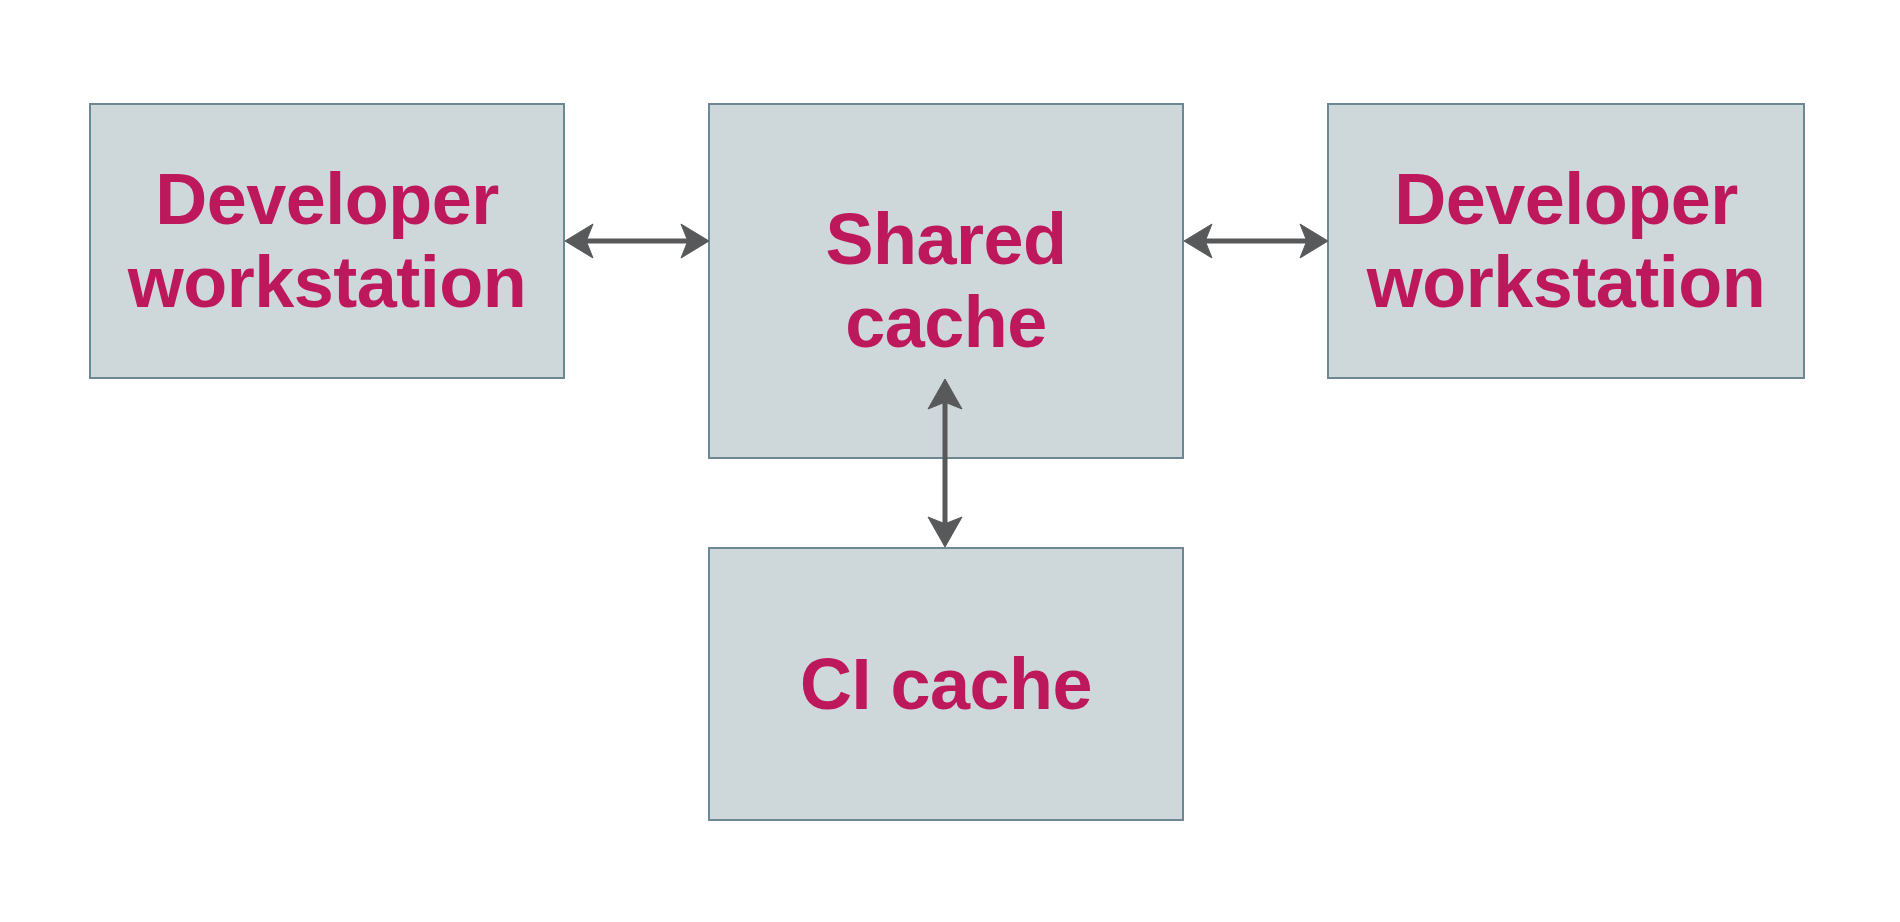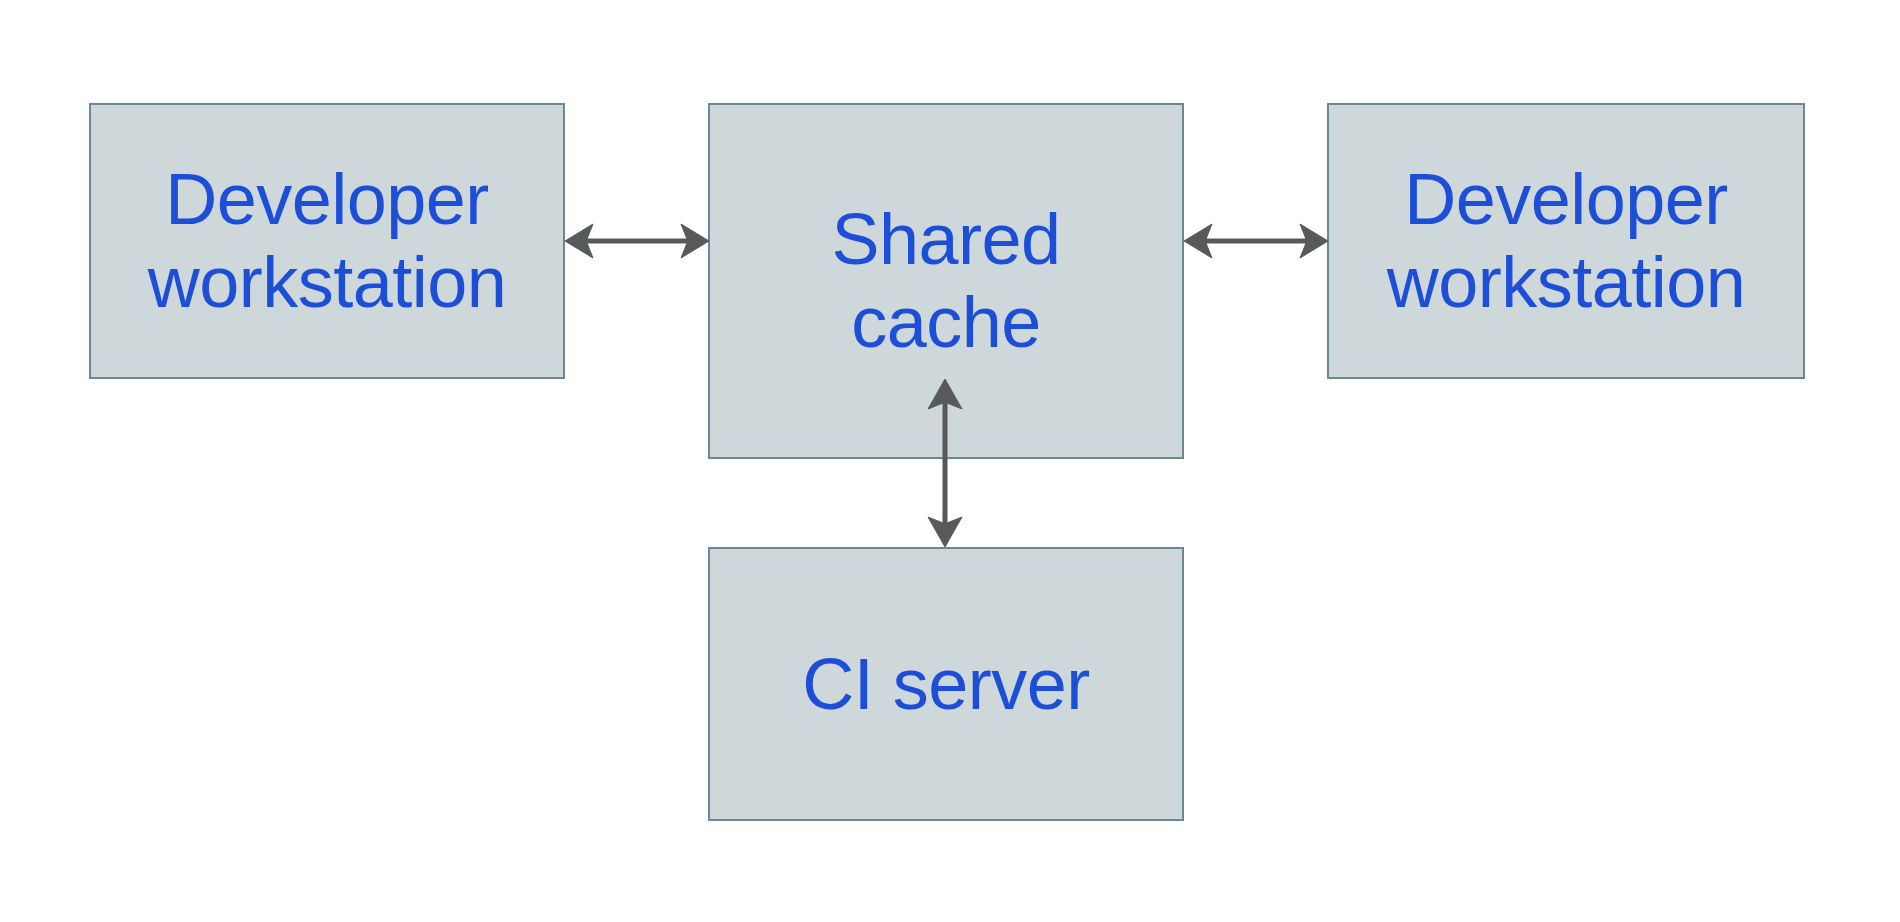--- a/index.html
+++ b/index.html
@@ -22,24 +22,24 @@
     position: absolute;
     box-sizing: border-box;
     background: #ced7da;
     border: 2px solid #6d8795;
     display: flex;
     align-items: center;
     justify-content: center;
     text-align: center;
   }
   .node-label {
-    color: #1d4ed8;
+    color: #be185d;
     font-size: 72px;
     line-height: 1.15;
-    font-weight: 400;
+    font-weight: 700;
     letter-spacing: -0.5px;
     white-space: pre-line;
     padding: 0 6px;
   }
   .edge {
     position: absolute;
     overflow: visible;
   }
   #node-dev-left   { left: 89px;   top: 103px; width: 476px; height: 276px; }
   #node-shared     { left: 708px;  top: 103px; width: 476px; height: 356px; }
@@ -64,21 +64,21 @@
     <span class="node-label">Shared
 cache</span>
   </div>
 
   <div class="node" id="node-dev-right">
     <span class="node-label">Developer
 workstation</span>
   </div>
 
   <div class="node" id="node-ci">
-    <span class="node-label">CI server</span>
+    <span class="node-label">CI cache</span>
   </div>
 
   <svg class="edge" id="edge-left" viewBox="0 0 148 60">
     <path d="M 2,30 L 30,13 L 24,28 L 124,28 L 118,13 L 146,30 L 118,47 L 124,32 L 24,32 L 30,47 Z" fill="#58595b" stroke="#58595b" stroke-width="1" stroke-linejoin="round"></path>
   </svg>
 
   <svg class="edge" id="edge-right" viewBox="0 0 148 60">
     <path d="M 2,30 L 30,13 L 24,28 L 124,28 L 118,13 L 146,30 L 118,47 L 124,32 L 24,32 L 30,47 Z" fill="#58595b" stroke="#58595b" stroke-width="1" stroke-linejoin="round"></path>
   </svg>
 

